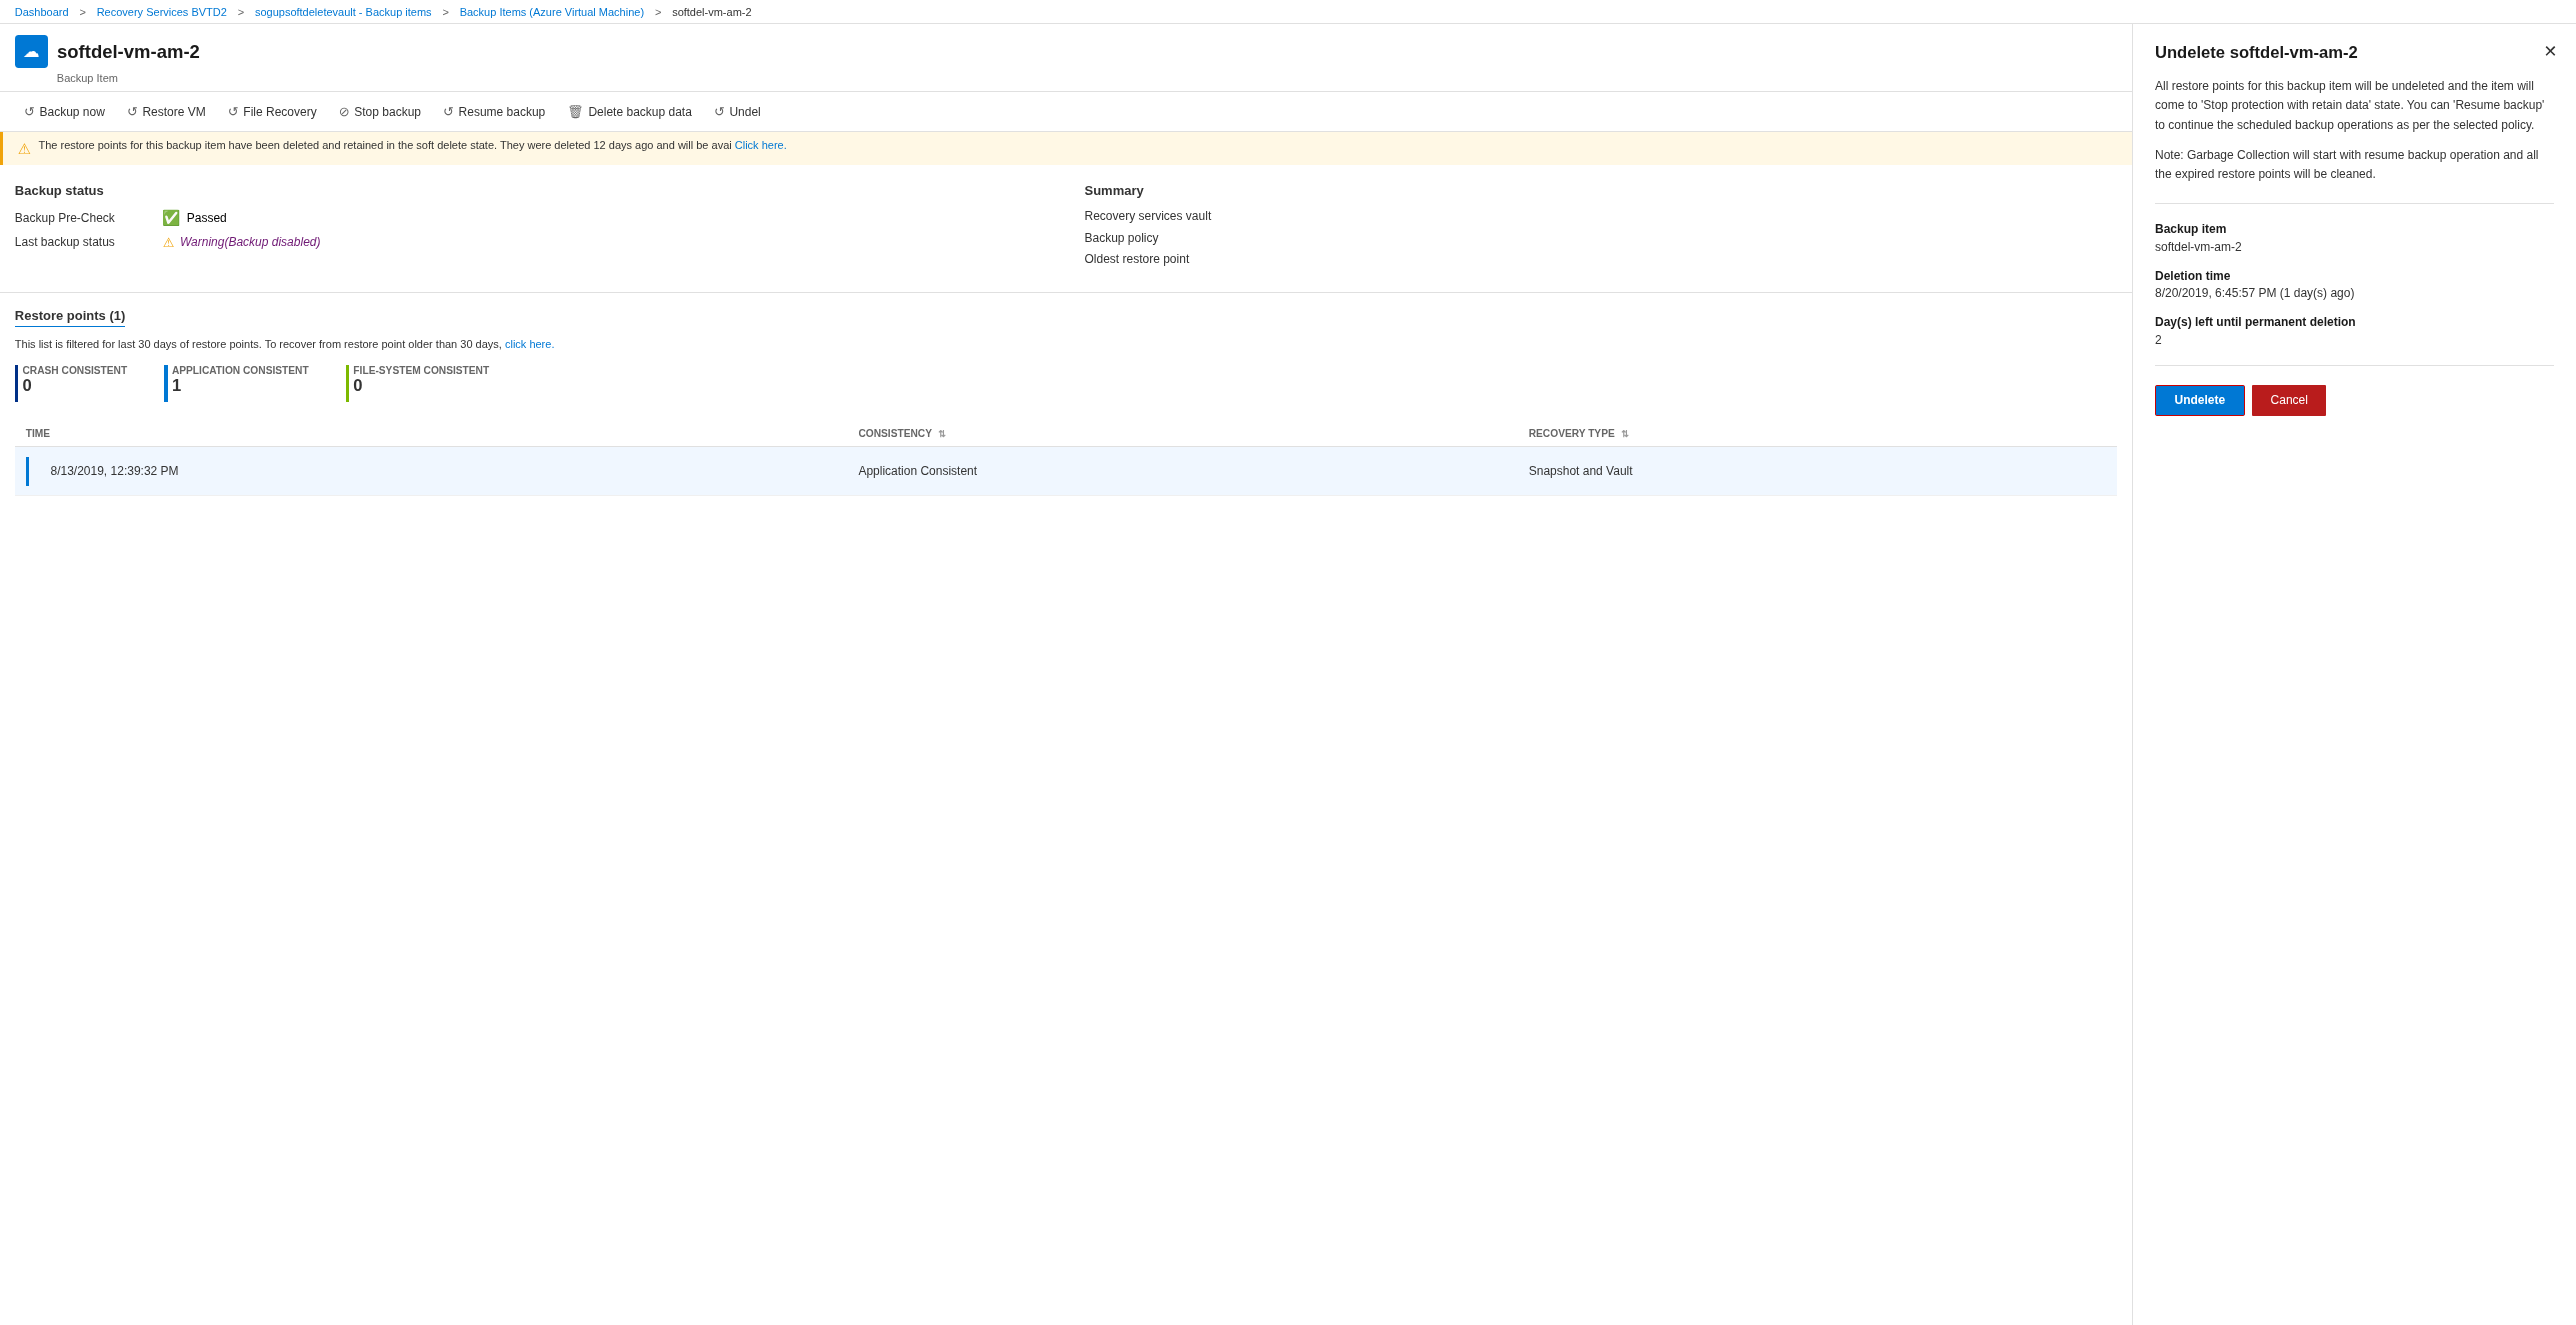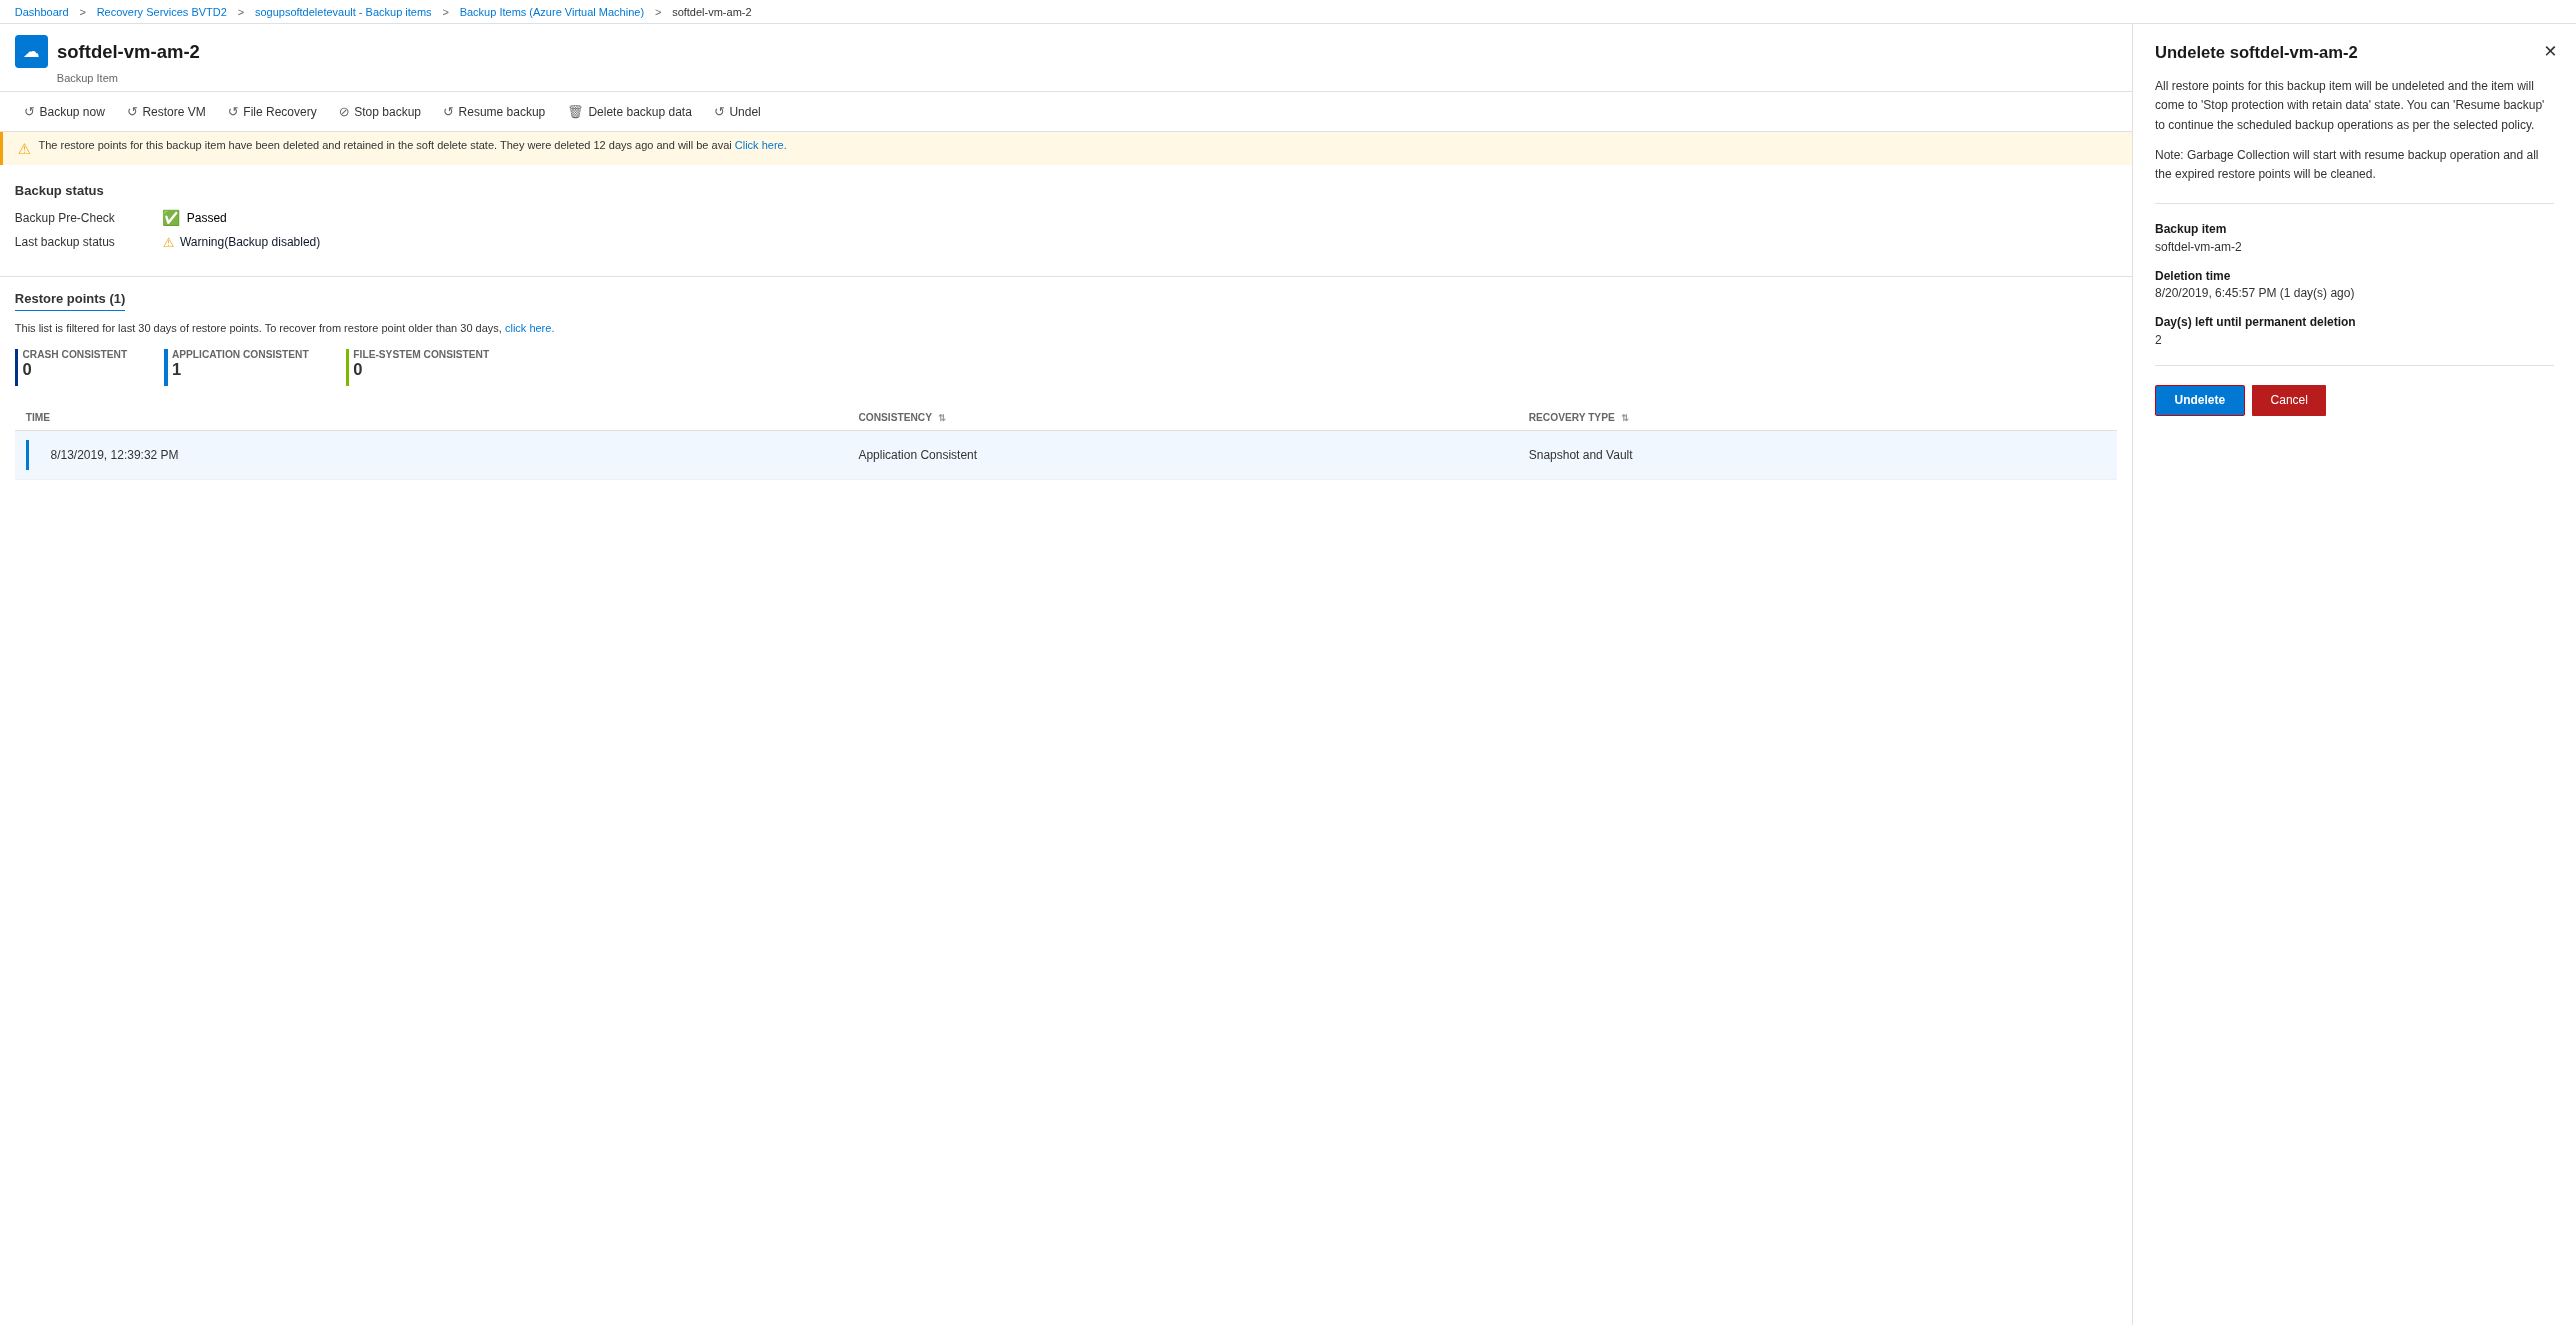--- a/index.html
+++ b/index.html
@@ -109,21 +109,21 @@
     .section { flex: 1; }
     .section-title { font-size: 13px; font-weight: 600; margin-bottom: 11px; }
 
     .section-link { color: #0078d4; text-decoration: none; cursor: pointer; font-size: 12px; display: block; margin-bottom: 5.5px; }
     .section-link-sub { color: #666; font-size: 11px; }
 
     .status-row { display: flex; align-items: center; margin-bottom: 7.4px; font-size: 12px; }
     .status-label { width: 148px; color: #333; }
     .status-value { display: flex; align-items: center; gap: 5.5px; }
     .status-passed { color: #000000; }
-    .status-warning { color: #0f172a; }
+    .status-warning { color: #701a75; font-style: italic; }
     .icon-check { color: #107c10; font-size: 14.8px; }
     .icon-warn { color: #f0a30a; font-size: 13px; }
 
     .summary-item { font-size: 12px; color: #333; margin-bottom: 7.4px; cursor: pointer; }
 
     
     .restore-section { padding: 14.8px; }
     .restore-title { font-size: 13px; font-weight: 600; border-bottom: 1.8px solid #0078d4; display: inline-block; padding-bottom: 3.7px; margin-bottom: 11px; }
 
     .filter-text { font-size: 11px; color: #333; margin-bottom: 14.8px; }
@@ -294,20 +294,26 @@
         </div>
         <div class="status-row">
           <span class="status-label">Last backup status</span>
           <span class="status-value">
             <span class="icon-warn">⚠</span>
             <span class="status-warning">Warning(Backup disabled)</span>
           </span>
         </div>
       </div>
 
+      <div class="section">
+        <div class="section-title">Summary</div>
+        <div class="summary-item">Recovery services vault</div>
+        <div class="summary-item">Backup policy</div>
+        <div class="summary-item">Oldest restore point</div>
+      </div>
     </div>
 
     <div class="restore-section">
       <div class="restore-title">Restore points (1)</div>
       
       <div class="filter-text">
         <span>This list is filtered for last 30 days of restore points. To recover from restore point older than 30 days,</span>
         <a class="filter-link">click here.</a>
       </div>
 

